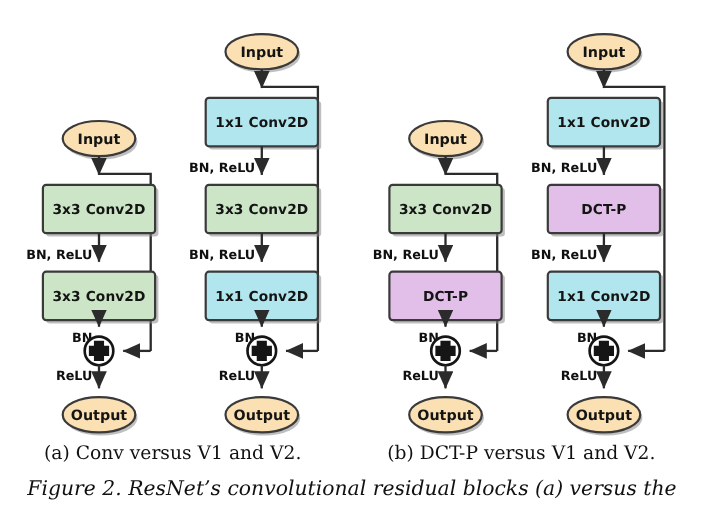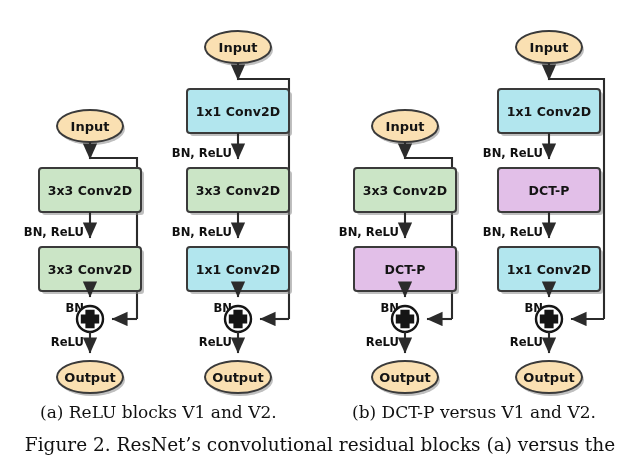--- a/index.html
+++ b/index.html
@@ -18,21 +18,21 @@
             fill:#101010;text-anchor:end;dominant-baseline:middle;}
   .sumcircle{fill:#ffffff;stroke:#151515;stroke-width:2.4;}
   .plus{fill:#151515;}
   .subcaptions{position:absolute;left:0;top:400px;width:640px;height:30px;}
   .subcap{position:absolute;font-family:"DejaVu Serif",serif;font-size:17px;color:#111;
           white-space:nowrap;}
   .subcap-a{left:40px;top:2px;}
   .subcap-b{left:352px;top:2px;}
   .figcaption{position:absolute;left:0;top:434px;width:640px;
               font-family:"DejaVu Serif",serif;font-size:18.5px;color:#111;
-              text-align:center;white-space:nowrap;overflow:hidden;}
+              text-align:center;white-space:nowrap;overflow:hidden;font-style:italic;}
 </style>
 </head>
 <body>
 
 <div id="fig">
 
   <svg id="diagram" viewBox="0 0 640 400">
     <defs>
       <marker id="arw" markerWidth="9" markerHeight="9" refX="7.4" refY="3.4" orient="auto" markerUnits="strokeWidth">
         <path d="M0,0 L7.6,3.4 L0,6.8 z" fill="#2b2b2b"></path>
@@ -154,19 +154,19 @@
         L539.8 323.6 L539.8 314.4 L544.4 314.4 Z" class="plus"></path>
         <path d="M549 332 L549 353" class="edge" marker-end="url(#arw)"></path>
         <text x="543" y="342" class="edgelabel">ReLU</text>
         <ellipse cx="551" cy="380" rx="33" ry="16" class="shadow"></ellipse>
         <ellipse cx="549" cy="377" rx="33" ry="16" fill="#fae0b2" class="node-ellipse"></ellipse>
         <text x="549" y="378" class="ellipselabel">Output</text>
       </g>
   </svg>
 
   <div class="subcaptions">
-    <div class="subcap subcap-a">(a) ReLU blocks V1 and V2.</div>
+    <div class="subcap subcap-a">(a) Conv versus V1 and V2.</div>
     <div class="subcap subcap-b">(b)  DCT-P versus V1 and V2.</div>
   </div>
 
   <div class="figcaption">Figure 2.   ResNet’s convolutional residual blocks (a) versus the</div>
 
 </div>
 
 </body></html>

